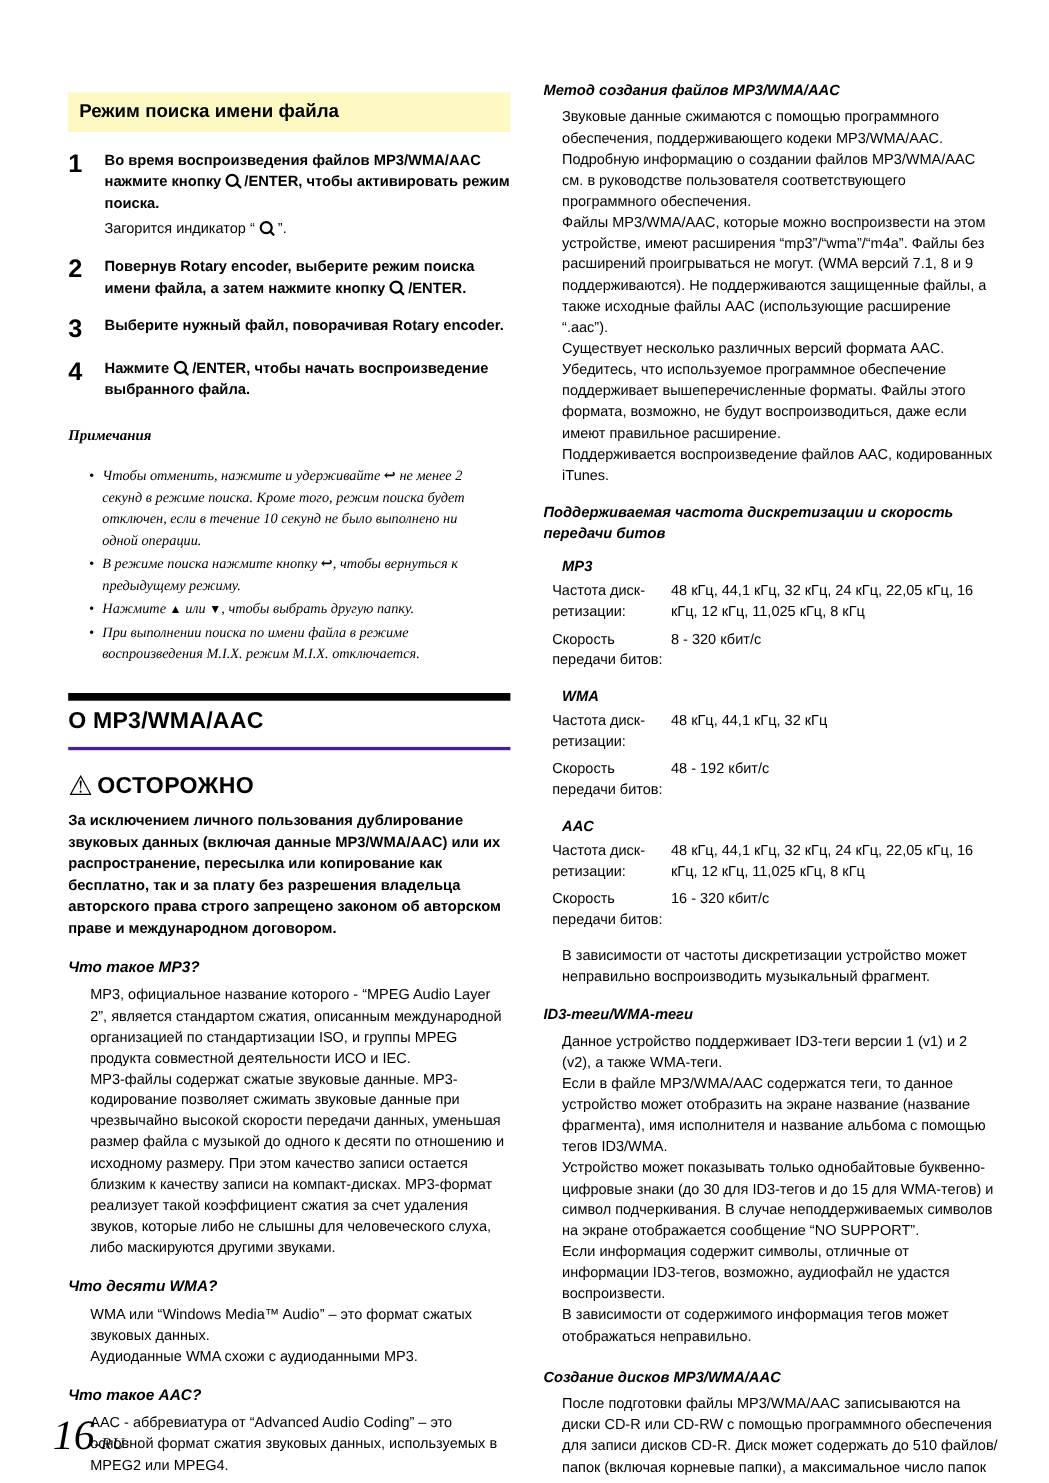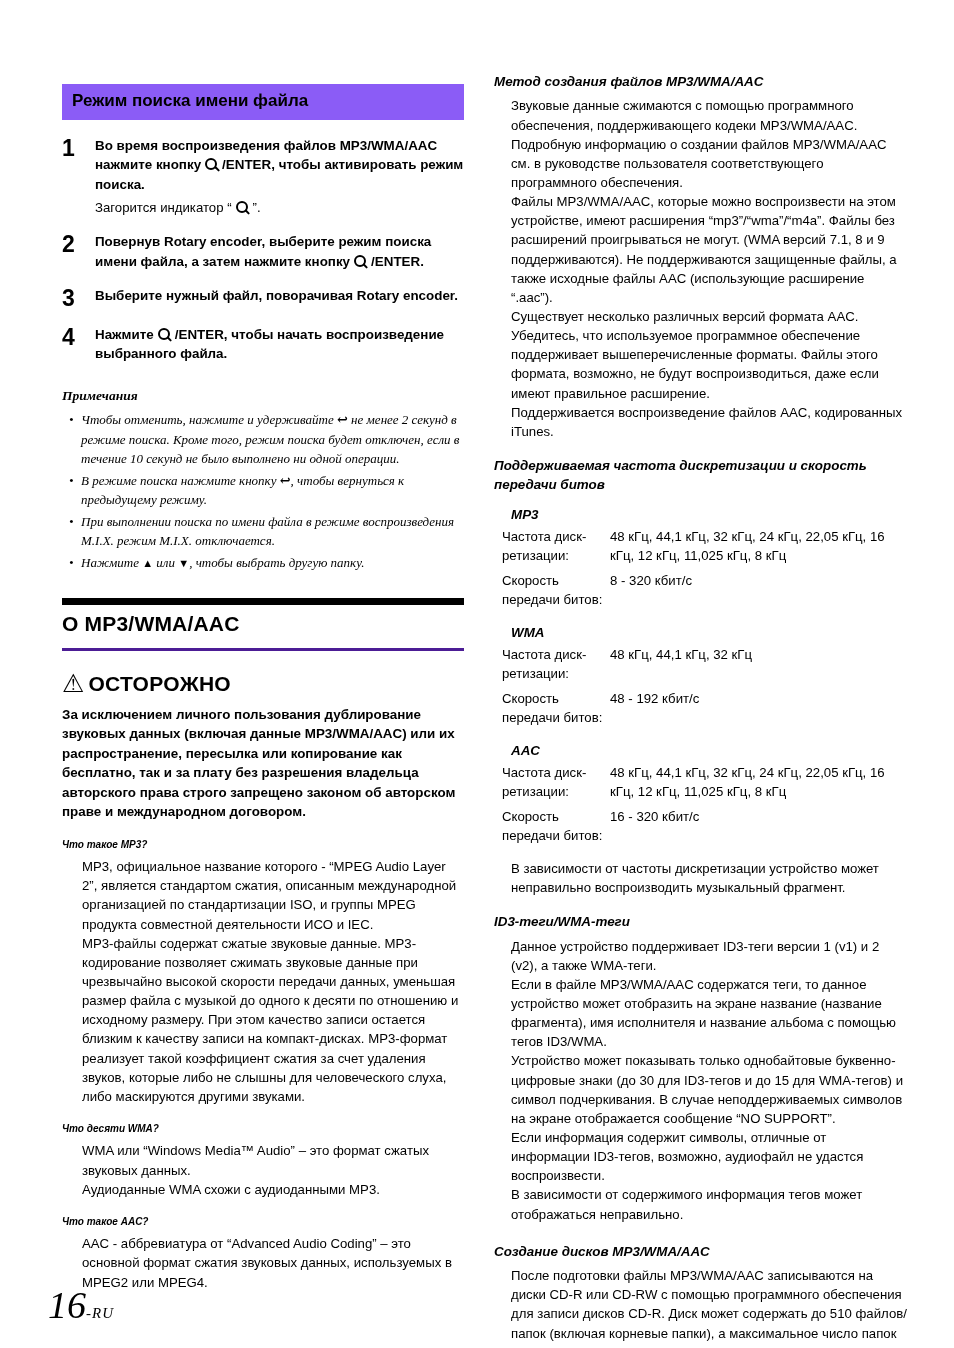--- a/index.html
+++ b/index.html
@@ -4,56 +4,56 @@
 <style>
   html,body{margin:0;padding:0;background:#ffffff;}
   .page{position:relative;width:954px;height:1348px;background:#ffffff;color:#000;
         font-family:"Liberation Sans","DejaVu Sans",sans-serif;font-size:13.2px;line-height:1.45;
         overflow:hidden;}
   .col{position:absolute;}
   .col-left{left:62px;top:84px;width:402px;}
   .col-right{left:494px;top:72px;width:414px;}
 
   
-  .gray-head{background:#8b5cf6;font-size:17px;font-weight:bold;padding:5px 10px 6px 10px;margin-bottom:16px;}
+  .gray-head{background:#fef9c3;font-size:17px;font-weight:bold;padding:5px 10px 6px 10px;margin-bottom:16px;}
 
   
   .step{display:flex;margin-bottom:15px;}
   .step-num{width:33px;flex:none;font-size:23px;font-weight:bold;line-height:1;padding-top:1px;}
   .step-body{flex:1;}
   .step-main{margin:0;font-weight:bold;font-size:13.4px;}
   .step-sub{margin:4px 0 0 0;font-weight:normal;}
 
   
   .mag{display:inline-block;width:8px;height:8px;border:2px solid #000;border-radius:50%;
        position:relative;top:1px;margin:0 5px 0 4px;}
   .mag::after{content:"";position:absolute;width:2.2px;height:5.5px;background:#000;
        right:-2.6px;bottom:-3.8px;transform:rotate(-45deg);border-radius:1px;}
 
   
   .notes{margin-top:22px;font-family:"Liberation Serif","DejaVu Serif",serif;font-style:italic;
          font-size:13px;line-height:1.5;}
   .notes-title{margin:0 0 3px 0;font-weight:bold;font-size:13.5px;}
-  .notes ul{list-style:none;margin:4px;padding:0;}
+  .notes ul{list-style:none;margin:16px;padding:0;}
   .notes li{position:relative;padding-left:15px;margin-bottom:2px;}
   .notes li::before{content:"•";position:absolute;left:3px;}
   .ret{font-weight:bold;font-style:normal;}
   .tri{font-style:normal;font-size:11px;}
 
   
   .about-head{margin-top:26px;border-top:7px solid #000;border-bottom:3px solid #4c1d95;padding:4px 0 8px 0;}
   .about-head h2{margin:0;font-size:21px;font-weight:bold;letter-spacing:0.2px;}
 
   .caution-row{margin-top:18px;display:flex;align-items:center;}
   .warn{font-size:25px;line-height:1;margin-right:4px;}
   .caution-title{font-size:21px;font-weight:bold;letter-spacing:0.3px;}
   .caution-text{margin:6px 0 0 0;font-weight:bold;font-size:13.4px;}
 
   .topic{margin-top:16px;}
-  .topic-head{margin:0 0 5px 0;font-weight:bold;font-style:italic;font-size:10px;}
+  .topic-head{margin:0 0 5px 0;font-weight:bold;font-style:italic;font-size:14px;}
   .topic-body{padding-left:20px;}
   .topic-body p{margin:0;}
 
   
   .rtopic{margin-bottom:15px;}
   .rtopic-head{margin:0 0 5px 0;font-weight:bold;font-style:italic;font-size:13.4px;}
   .rtopic-body{padding-left:17px;}
   .rtopic-body p{margin:0;}
 
   .fmt{margin:10px 0 14px 0;}
@@ -105,22 +105,22 @@
       <div class="step-body">
         <p class="step-main"><span>Нажмите</span><span class="mag"></span><span>/ENTER, чтобы начать воспроизведение выбранного файла.</span></p>
       </div>
     </div>
 
     <div class="notes">
       <p class="notes-title">Примечания</p>
       <ul>
         <li><span>Чтобы отменить, нажмите и удерживайте </span><span class="ret">↩</span><span> не менее 2 секунд в режиме поиска. Кроме того, режим поиска будет отключен, если в течение 10 секунд не было выполнено ни одной операции.</span></li>
         <li><span>В режиме поиска нажмите кнопку </span><span class="ret">↩</span><span>, чтобы вернуться к предыдущему режиму.</span></li>
+        <li><span>Нажмите </span><span class="tri">▲</span><span> или </span><span class="tri">▼</span><span>, чтобы выбрать другую папку.</span></li>
         <li>При выполнении поиска по имени файла в режиме воспроизведения M.I.X. режим M.I.X. отключается.</li>
-        <li><span>Нажмите </span><span class="tri">▲</span><span> или </span><span class="tri">▼</span><span>, чтобы выбрать другую папку.</span></li>
       </ul>
     </div>
 
     <div class="about-head">
       <h2>О MP3/WMA/AAC</h2>
     </div>
 
     <div class="caution-row">
       <span class="warn">⚠</span>
       <span class="caution-title">ОСТОРОЖНО</span>

